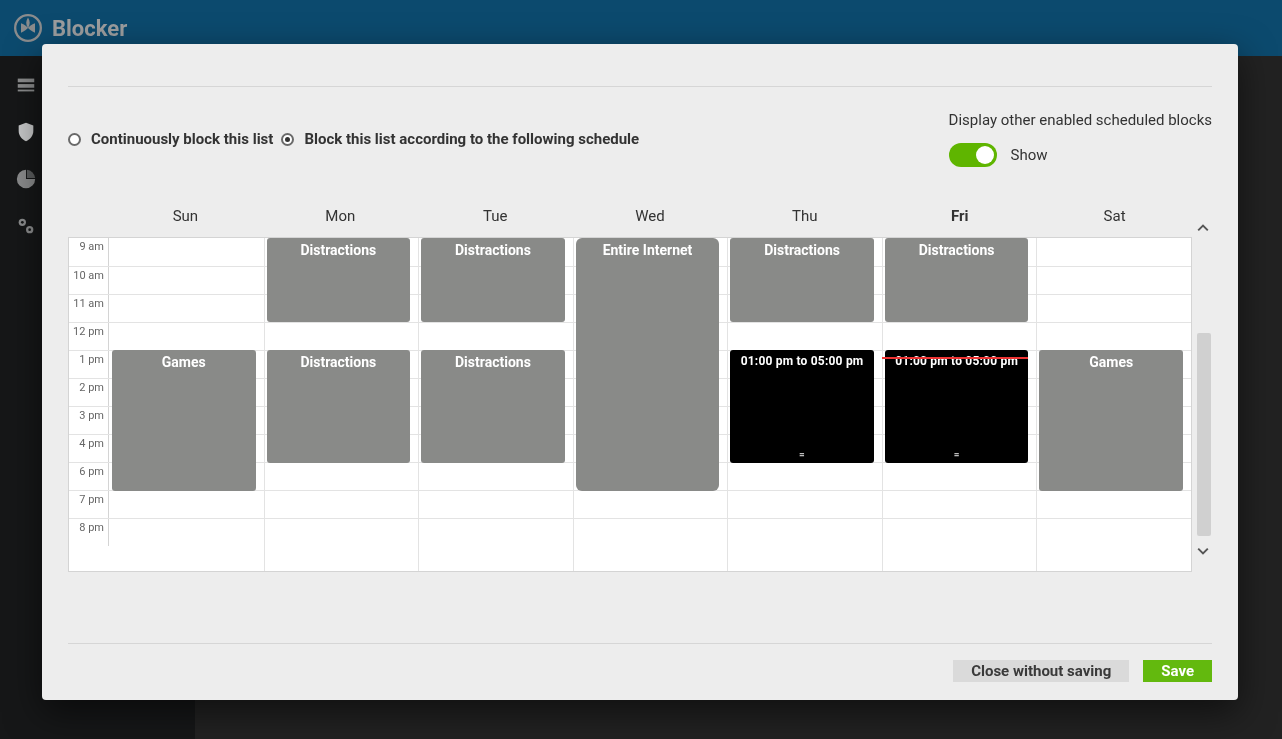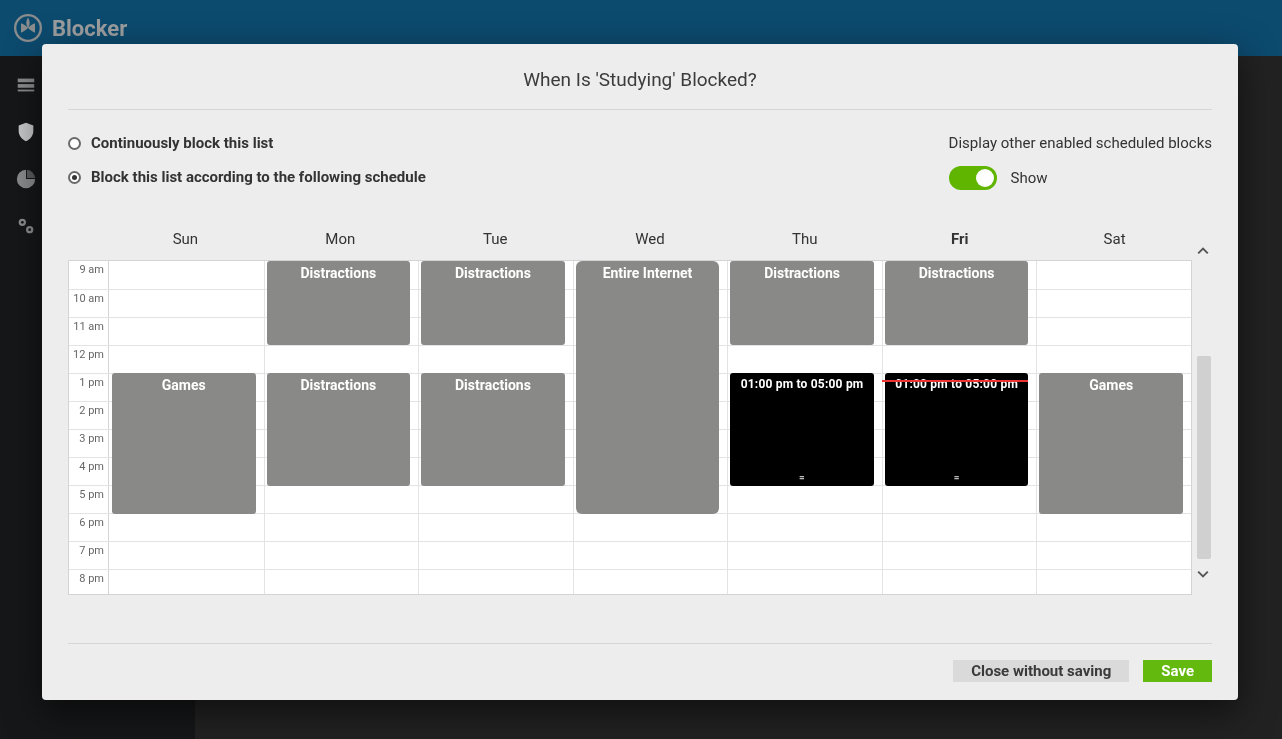--- a/index.html
+++ b/index.html
@@ -54,21 +54,21 @@
     width:1196px; height:656px;
     background:#ededed;
     border-radius:4px;
     box-shadow:0 12px 36px rgba(0,0,0,0.55);
     display:flex; flex-direction:column;
     padding:24px 26px 18px;
   }
   .modal-title { text-align:center; font-size:19px; color:#3c3c3c; font-weight:400; }
   .hr { height:1px; background:#d6d6d6; margin:18px 0 24px; }
   .top-row { display:flex; justify-content:space-between; }
-  .radio-group { display:flex; flex-direction:column; gap:16px; }
+  .radio-group { display:flex; gap:8px; }
   .radio-line { display:flex; align-items:center; gap:10px; }
   .radio {
     width:13px; height:13px; border:2px solid #6a6a6a; border-radius:50%;
     display:inline-flex; align-items:center; justify-content:center;
     background:#fff;
   }
   .radio.selected::after { content:""; width:5px; height:5px; background:#333; border-radius:50%; }
   .radio-label { font-weight:700; color:#333; font-size:15px; }
   .display-other { text-align:right; }
   .display-other-label { color:#333; font-size:15px; }
@@ -210,21 +210,20 @@
         <circle cx="16" cy="16" r="4" fill="currentColor"></circle>
         <circle cx="8" cy="8" r="1.5" fill="#161718"></circle>
         <circle cx="16" cy="16" r="1.5" fill="#161718"></circle>
       </svg>
   </div>
 </div>
 
 <div class="content-bg"></div>
 
 <div class="modal">
-  <div class="modal-title">When Is 'Studying' Blocked?</div>
   <div class="hr"></div>
 
   <div class="top-row">
     <div class="radio-group">
       <div class="radio-line">
         <span class="radio"></span>
         <span class="radio-label">Continuously block this list</span>
       </div>
       <div class="radio-line">
         <span class="radio selected"></span>
@@ -272,23 +271,20 @@
         <div class="hour-row">
             <div class="hour-label">2 pm</div>
           </div>
         <div class="hour-row">
             <div class="hour-label">3 pm</div>
           </div>
         <div class="hour-row">
             <div class="hour-label">4 pm</div>
           </div>
         <div class="hour-row">
-            <div class="hour-label">5 pm</div>
-          </div>
-        <div class="hour-row">
             <div class="hour-label">6 pm</div>
           </div>
         <div class="hour-row">
             <div class="hour-label">7 pm</div>
           </div>
         <div class="hour-row">
             <div class="hour-label">8 pm</div>
           </div>
       </div>
 

